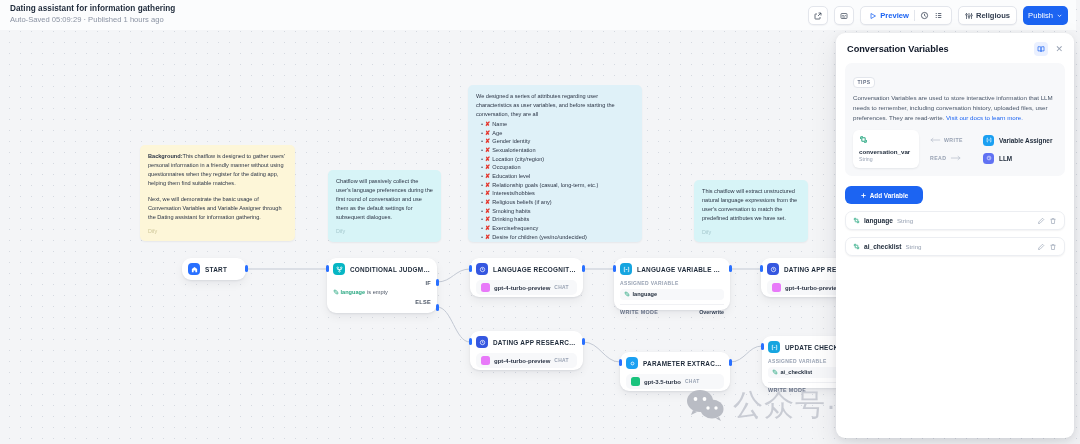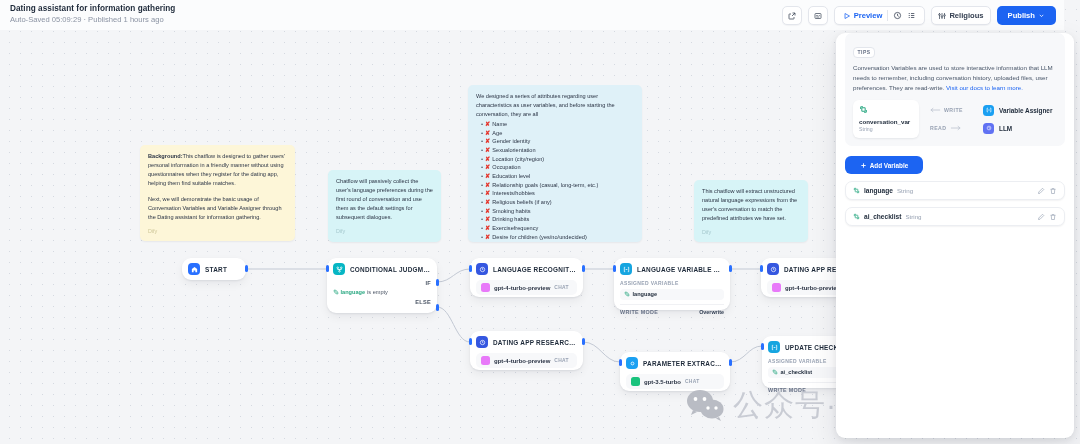--- a/index.html
+++ b/index.html
@@ -16,21 +16,21 @@
   .canvas {
     position: absolute; inset: 0;
     background-color: #f4f5f7;
     background-image: radial-gradient(#d5d9e0 0.9px, transparent 0.9px);
     background-size: 11px 11px;
     background-position: 4px 4px;
   }
 
   
   .topbar {
-    position: absolute; top: 0; left: 0; right: 16px; height: 30px;
+    position: absolute; top: 0; left: 0; right: 4px; height: 30px;
     background: #fbfcfd;
     display: flex; align-items: flex-start; justify-content: space-between;
     padding: 3px 8px 0 10px;
     z-index: 40;
   }
   .title-wrap { line-height: 1.15; padding-top: 1px; }
   .wf-title { font-size: 8.2px; font-weight: 600; color: #1d2939; letter-spacing: .05px; }
   .wf-sub { font-size: 7.6px; color: #8b93a3; margin-top: 2.5px; }
 
   .tb-right { display: flex; align-items: center; gap: 6px; padding-top: 3px; }
@@ -40,22 +40,22 @@
     padding: 0 6px; font-size: 7.6px; font-weight: 600; color: #354052;
     box-shadow: 0 1px 1px rgba(16,24,40,.04);
   }
   .tb-icon-btn { width: 20px; padding: 0; }
   .tb-group { display: flex; align-items: center; gap: 0; padding: 0 3px; }
   .tb-group .seg { display: flex; align-items: center; gap: 3px; padding: 0 5px; height: 17px; }
   .tb-group .divider { width: 1px; height: 11px; background: #e3e6ec; }
   .preview-txt { color: #1c64f2; font-weight: 600; font-size: 7.6px; }
   .publish {
     height: 19px; background: #1c64f2; color: #fff; border-radius: 5px;
-    display: flex; align-items: center; gap: 3px; padding: 0 11px;
-    font-size: 7.6px; font-weight: 700;
+    display: flex; align-items: center; gap: 3px; padding: 0 5px;
+    font-size: 7.6px; font-weight: 400;
   }
   svg { display: block; }
 
   
   .note {
     position: absolute; border-radius: 5px; padding: 7px 8px 5px 8px;
     font-size: 5.6px; line-height: 1.62; color: #2b3445;
     box-shadow: 0 1px 2px rgba(16,24,40,.06);
     overflow: hidden;
   }
@@ -516,20 +516,31 @@
       <div class="publish">
         <span>Publish</span>
         <svg width="7" height="7" viewBox="0 0 16 16" fill="none" stroke="#fff" stroke-width="1.8">
             <path d="M4 6.5L8 10.5 12 6.5"></path>
           </svg>
       </div>
     </div>
   </div>
 
   <div class="panel">
+    <div class="panel-head">
+      <span class="panel-title">Conversation Variables</span>
+      <div class="panel-acts">
+        <span class="book-btn">
+          <svg width="8" height="8" viewBox="0 0 16 16" fill="none" stroke="#1c64f2" stroke-width="1.4">
+              <path d="M2 3.5h4.5a1.5 1.5 0 0 1 1.5 1.5v8a1.2 1.2 0 0 0-1.2-1.2H2zM14 3.5H9.5A1.5 1.5 0 0 0 8 5v8a1.2 1.2 0 0 1 1.2-1.2H14z"></path>
+            </svg>
+        </span>
+        <span class="close-x">✕</span>
+      </div>
+    </div>
 
     <div class="panel-body">
       <div class="tips-card">
         <span class="tips-badge">TIPS</span>
         <div class="tips-text">
           <span>Conversation Variables are used to store interactive information that LLM needs to remember, including conversation history, uploaded files, user preferences. They are read-write. </span><a href="#">Visit our docs to learn more.</a>
         </div>
 
         <div class="var-demo">
           <div class="vd-card">

